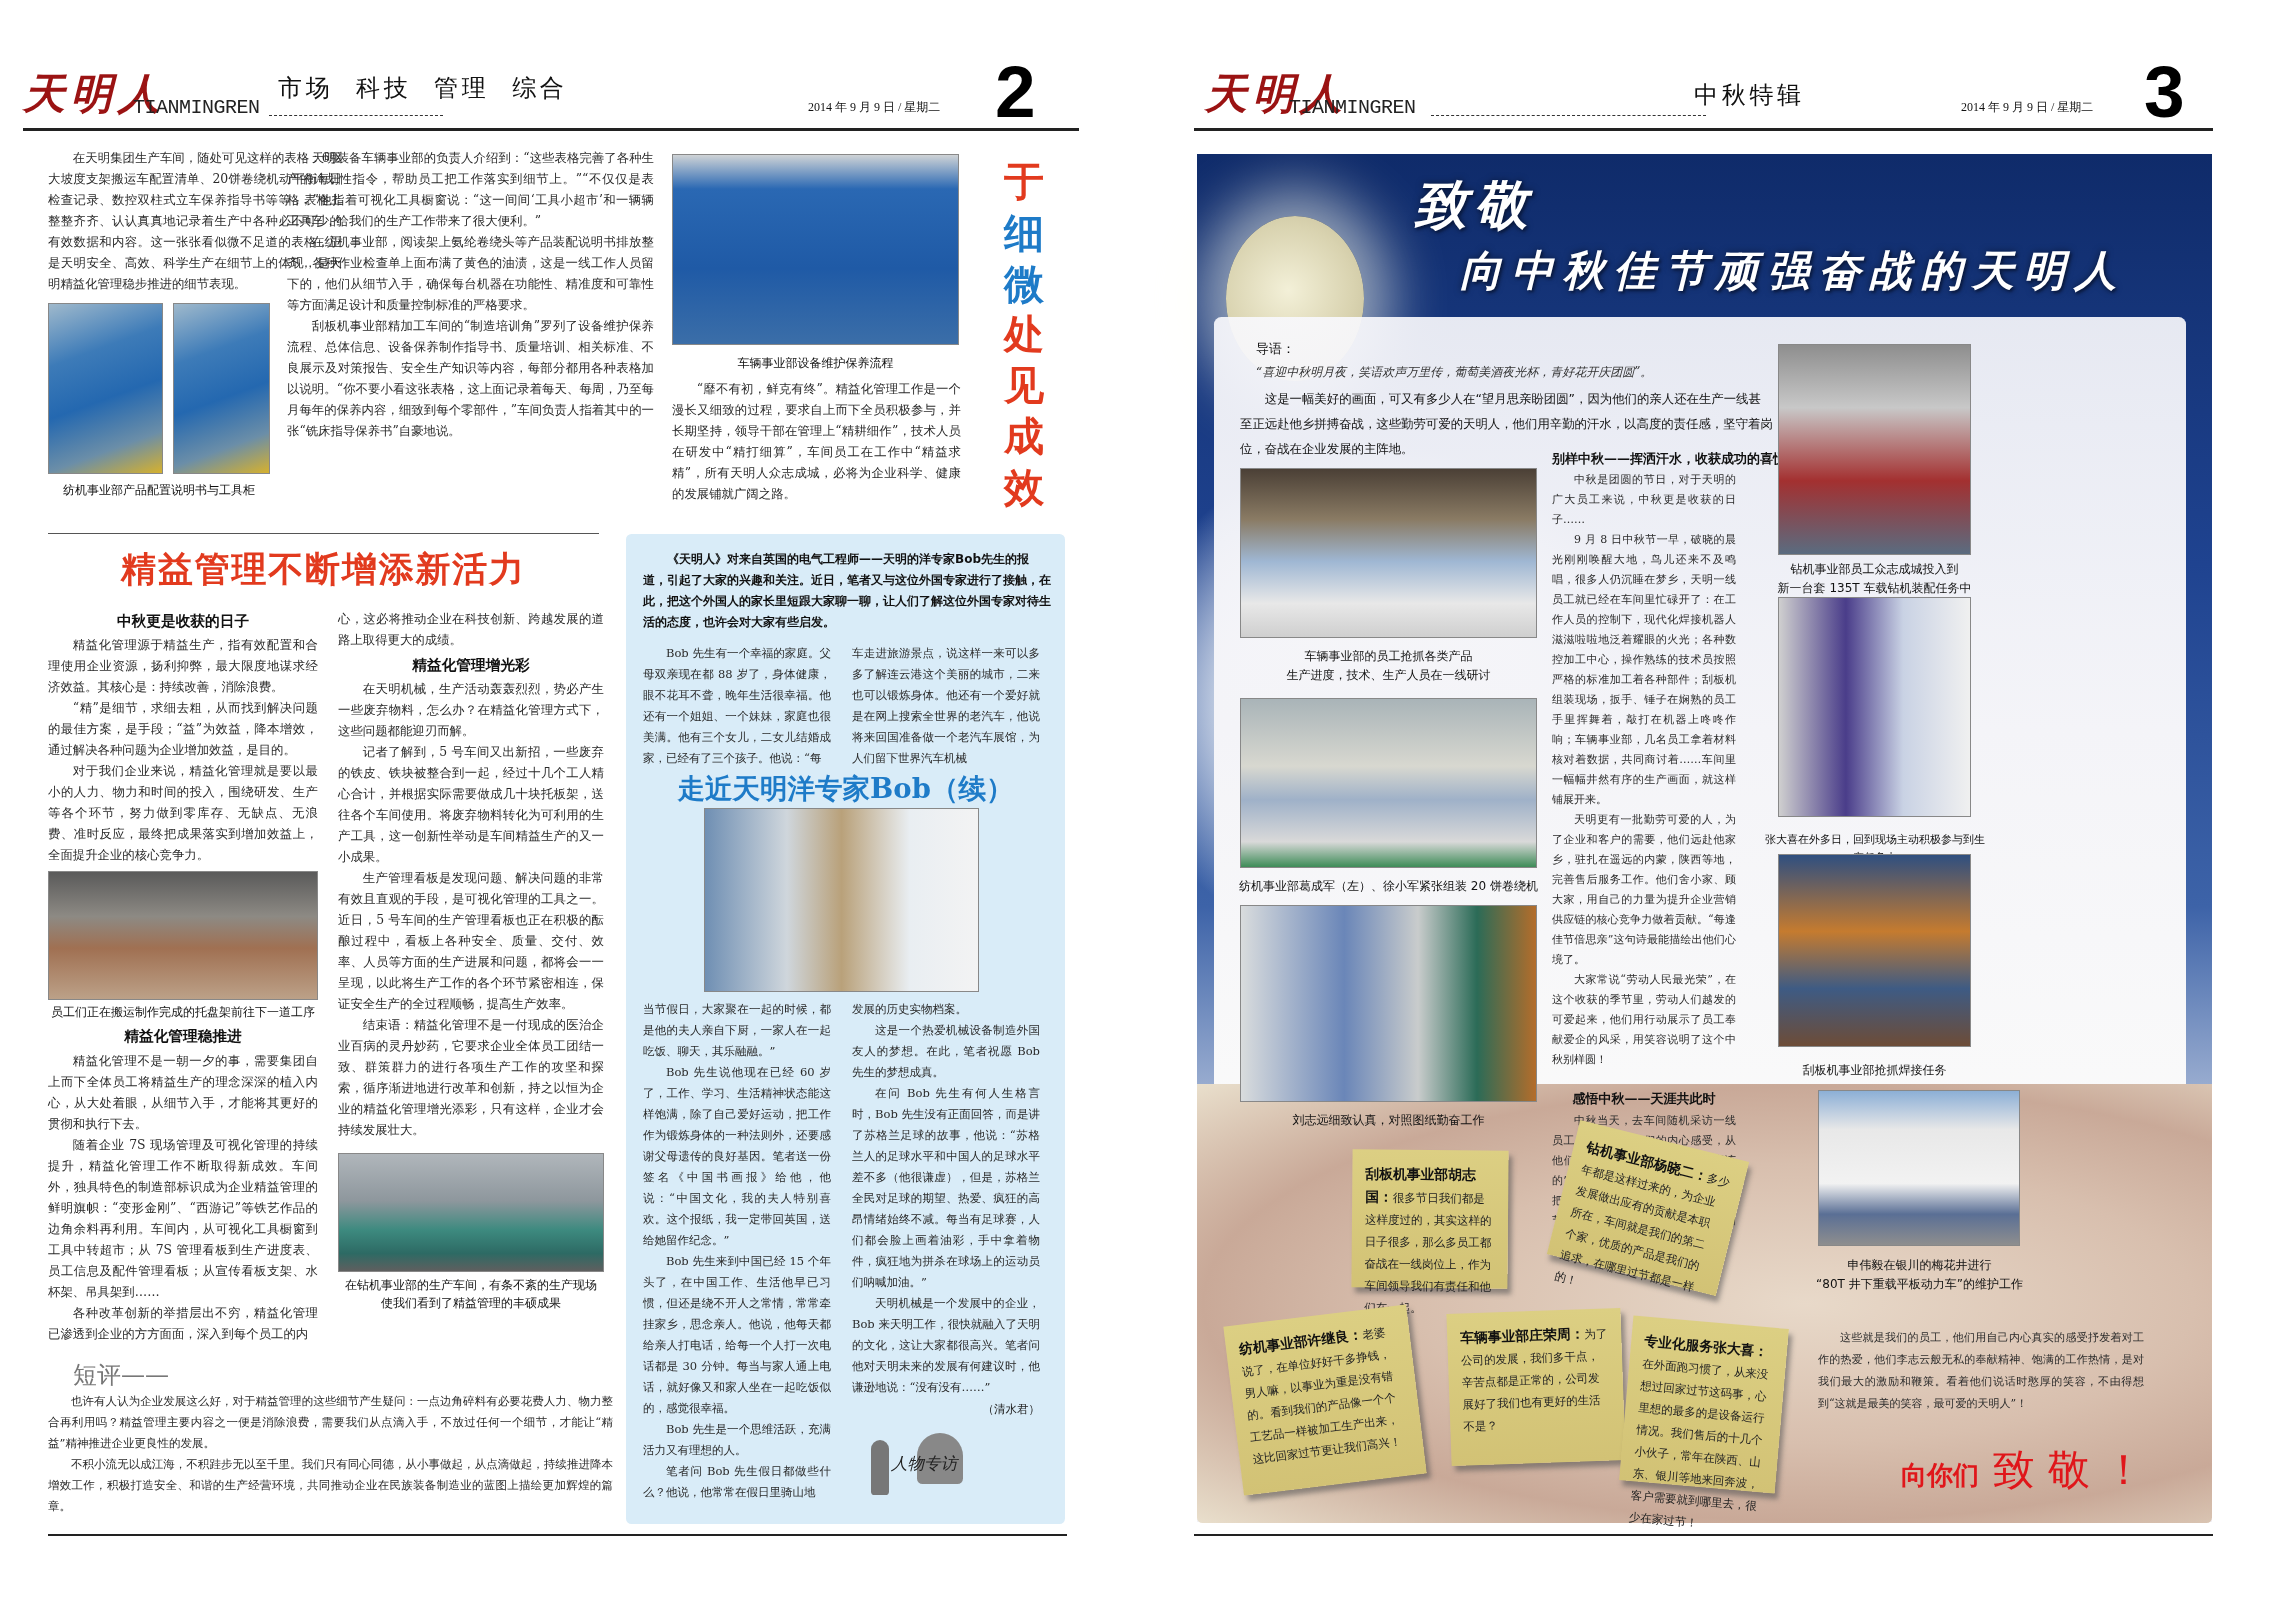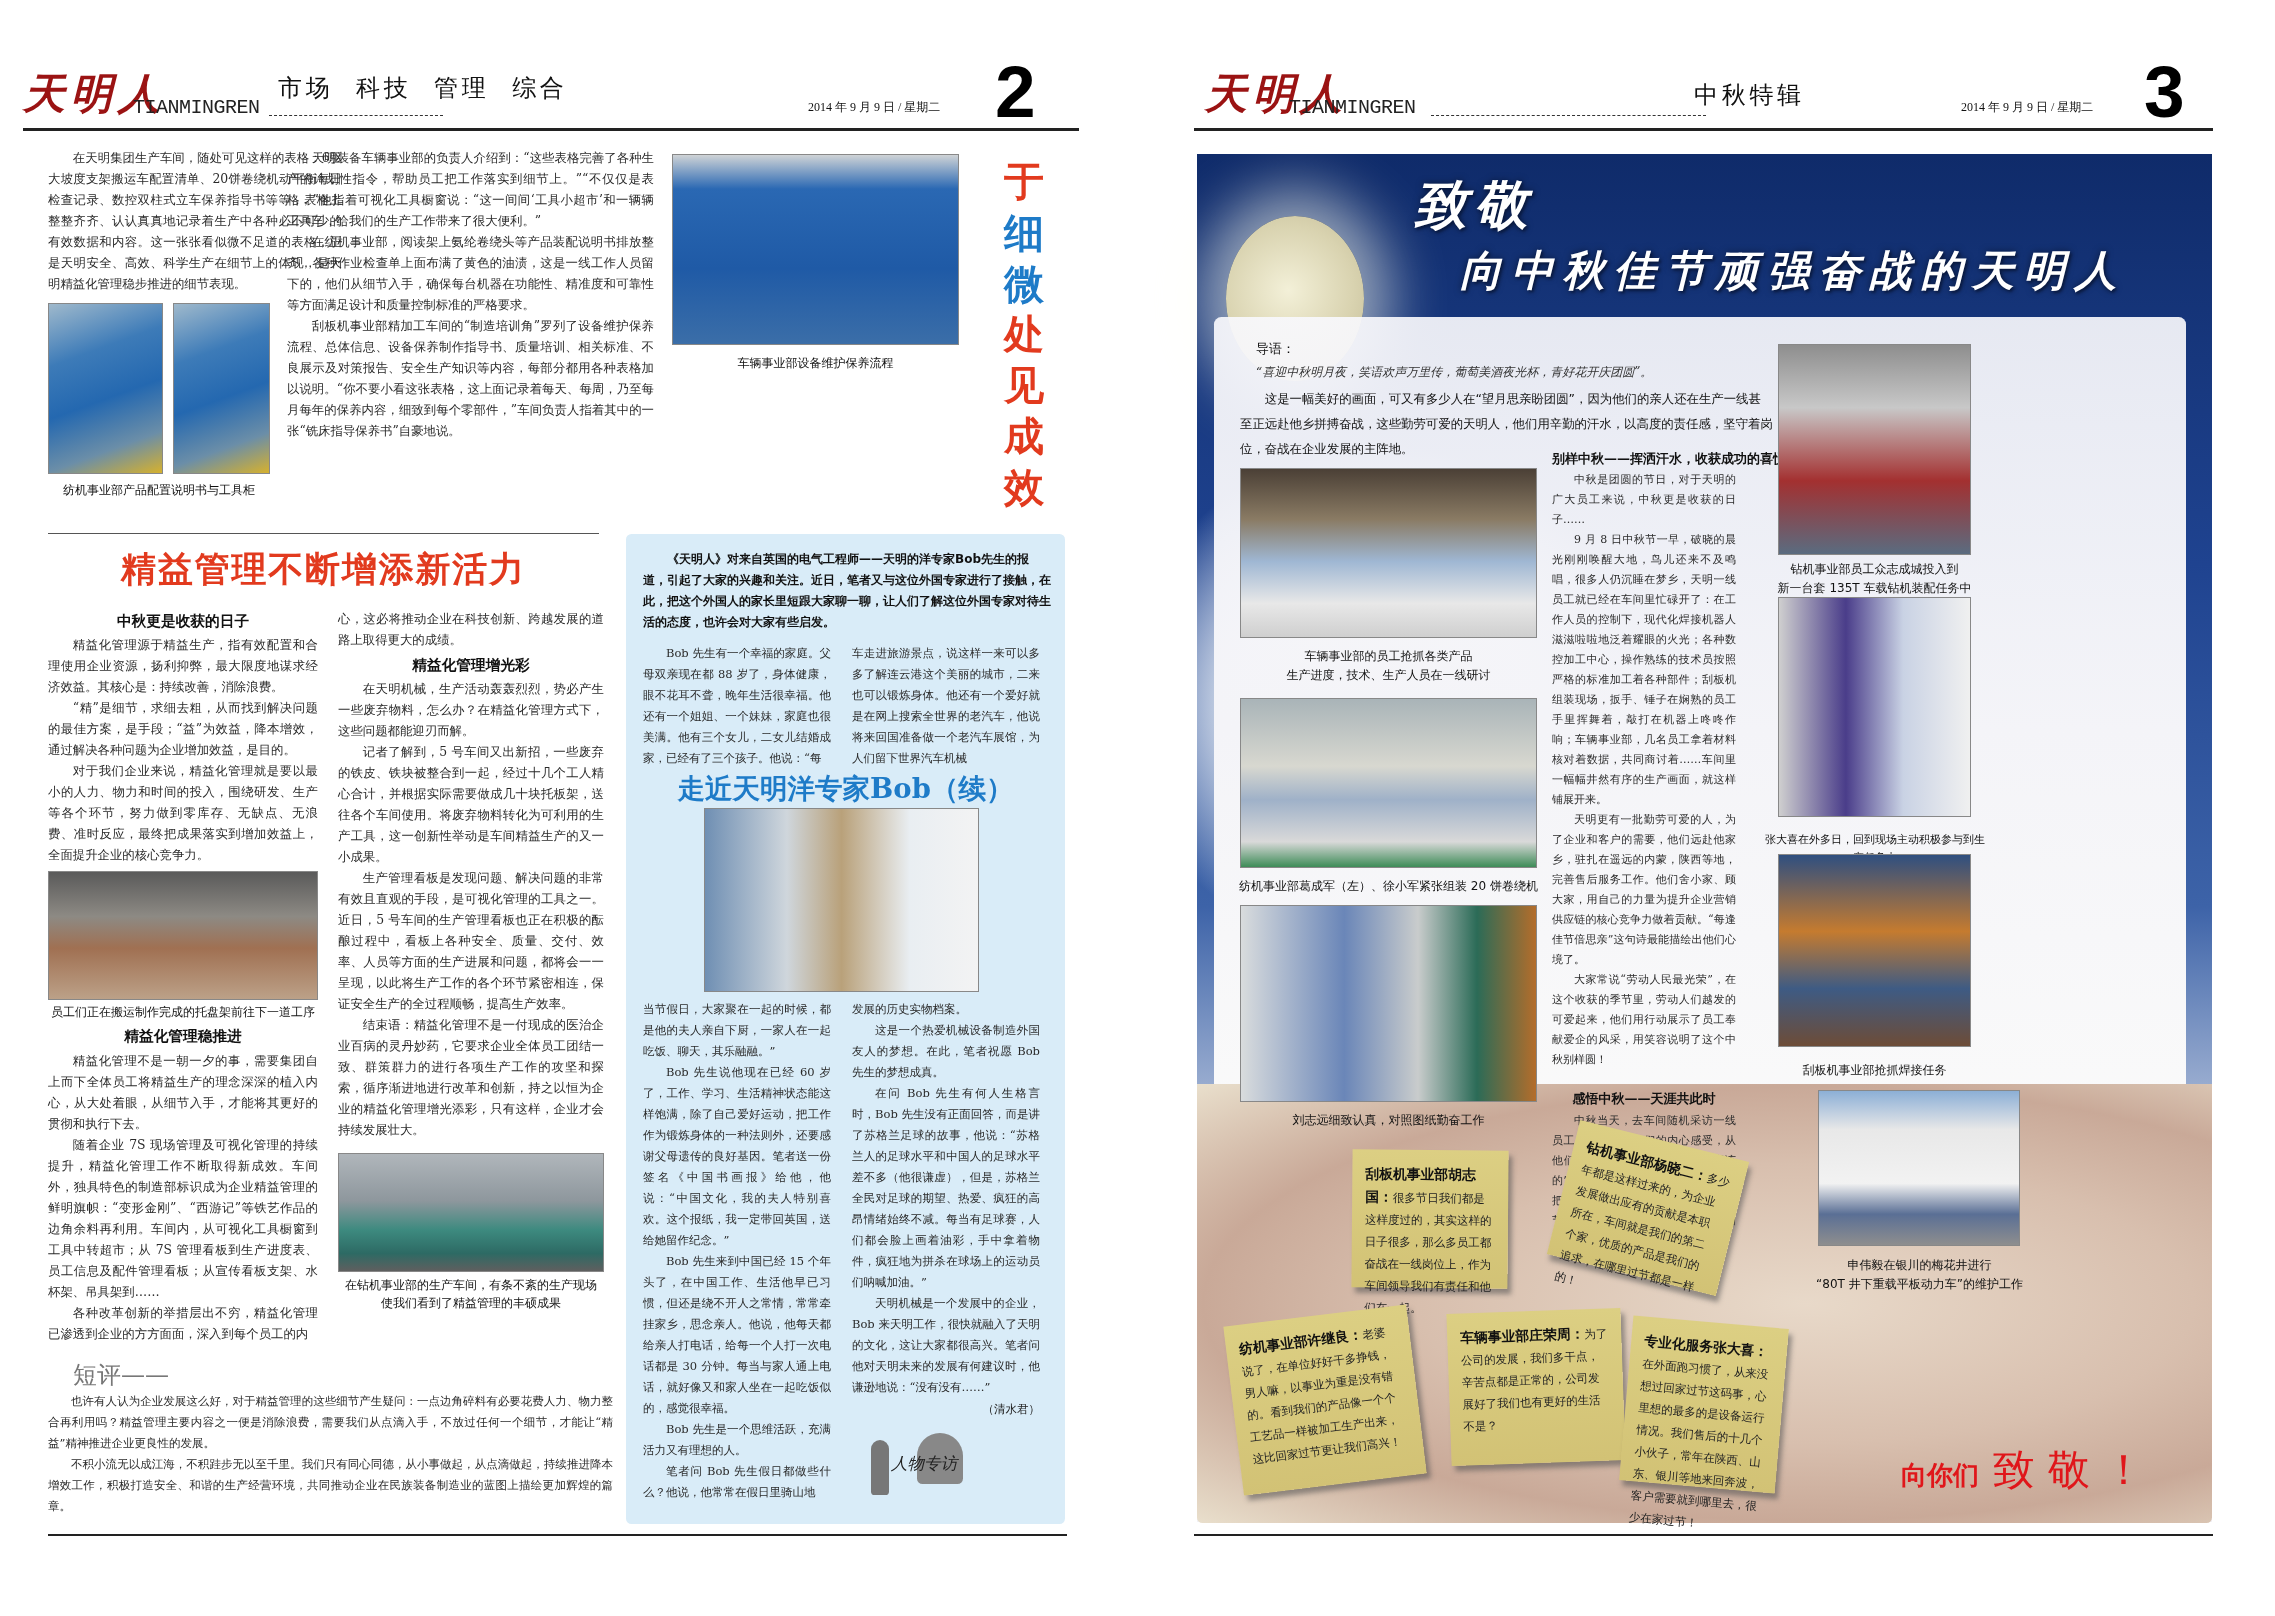--- a/index.html
+++ b/index.html
@@ -65,20 +65,23 @@
   <div class="abs cap" style="left:48px;top:481px;width:222px">纺机事业部产品配置说明书与工具柜</div>
 
   <div class="abs" style="left:287px;top:147px;width:367px">
     <p class="txt">天明装备车辆事业部的负责人介绍到：“这些表格完善了各种生产的计划性指令，帮助员工把工作落实到细节上。”“不仅仅是表格，”他指着可视化工具橱窗说：“这一间间‘工具小超市’和一辆辆工具车，给我们的生产工作带来了很大便利。”</p>
     <p class="txt">在纺机事业部，阅读架上氨纶卷绕头等产品装配说明书排放整齐，各种作业检查单上面布满了黄色的油渍，这是一线工作人员留下的，他们从细节入手，确保每台机器在功能性、精准度和可靠性等方面满足设计和质量控制标准的严格要求。</p>
     <p class="txt">刮板机事业部精加工车间的“制造培训角”罗列了设备维护保养流程、总体信息、设备保养制作指导书、质量培训、相关标准、不良展示及对策报告、安全生产知识等内容，每部分都用各种表格加以说明。“你不要小看这张表格，这上面记录着每天、每周，乃至每月每年的保养内容，细致到每个零部件，”车间负责人指着其中的一张“铣床指导保养书”自豪地说。</p>
   </div>
 
   <div class="abs photo ph-board" style="left:672px;top:154px;width:287px;height:191px"></div>
   <div class="abs cap" style="left:672px;top:354px;width:287px">车辆事业部设备维护保养流程</div>
+  <div class="abs" style="left:672px;top:378px;width:289px">
+    <p class="txt">“靡不有初，鲜克有终”。精益化管理工作是一个漫长又细致的过程，要求自上而下全员积极参与，并长期坚持，领导干部在管理上“精耕细作”，技术人员在研发中“精打细算”，车间员工在工作中“精益求精”，所有天明人众志成城，必将为企业科学、健康的发展铺就广阔之路。</p>
+  </div>
   <div class="abs" style="left:992px;top:156px;width:64px;text-align:center;font-family:'DejaVu Sans','Liberation Sans',sans-serif;font-weight:bold;font-size:40px;line-height:51px">
     <div style="color:#e23a1e">于</div>
     <div style="color:#1e7bc8;font-family:'DejaVu Serif',serif">细</div>
     <div style="color:#1e7bc8;font-family:'DejaVu Serif',serif">微</div>
     <div style="color:#e23a1e">处</div>
     <div style="color:#e23a1e">见</div>
     <div style="color:#e23a1e">成</div>
     <div style="color:#e23a1e">效</div>
   </div>
 
@@ -215,19 +218,22 @@
   <div class="note" style="left:39px;top:1315px;width:184px;height:170px;transform:rotate(-7deg)">
     <b>纺机事业部许继良：</b><span>老婆说了，在单位好好干多挣钱，男人嘛，以事业为重是没有错的。看到我们的产品像一个个工艺品一样被加工生产出来，这比回家过节更让我们高兴！</span>
   </div>
   <div class="note" style="left:255px;top:1311px;width:174px;height:152px;transform:rotate(-2deg)">
     <b>车辆事业部庄荣周：</b><span>为了公司的发展，我们多干点，辛苦点都是正常的，公司发展好了我们也有更好的生活不是？</span>
   </div>
   <div class="note" style="left:432px;top:1322px;width:156px;height:165px;transform:rotate(5deg)">
     <b>专业化服务张大喜：</b><span>在外面跑习惯了，从来没想过回家过节这码事，心里想的最多的是设备运行情况。我们售后的十几个小伙子，常年在陕西、山东、银川等地来回奔波，客户需要就到哪里去，很少在家过节！</span>
   </div>
 
+  <div class="abs" style="left:624px;top:1327px;width:326px">
+    <p class="txt" style="font-size:11px;line-height:22px">这些就是我们的员工，他们用自己内心真实的感受抒发着对工作的热爱，他们李志云般无私的奉献精神、饱满的工作热情，是对我们最大的激励和鞭策。看着他们说话时憨厚的笑容，不由得想到“这就是最美的笑容，最可爱的天明人”！</p>
+  </div>
   <div class="abs" style="left:707px;top:1442px;white-space:nowrap">
     <span class="sans" style="font-size:26px;font-weight:bold;color:#e0161a">向你们</span>
     <span class="serif" style="font-size:42px;color:#e0161a;margin-left:9.2px;letter-spacing:13px">致敬！</span>
   </div>
   <div class="abs" style="left:0;top:1534px;width:1019px;height:1.8px;background:#222"></div>
 </div>
 
 
 </body></html>

